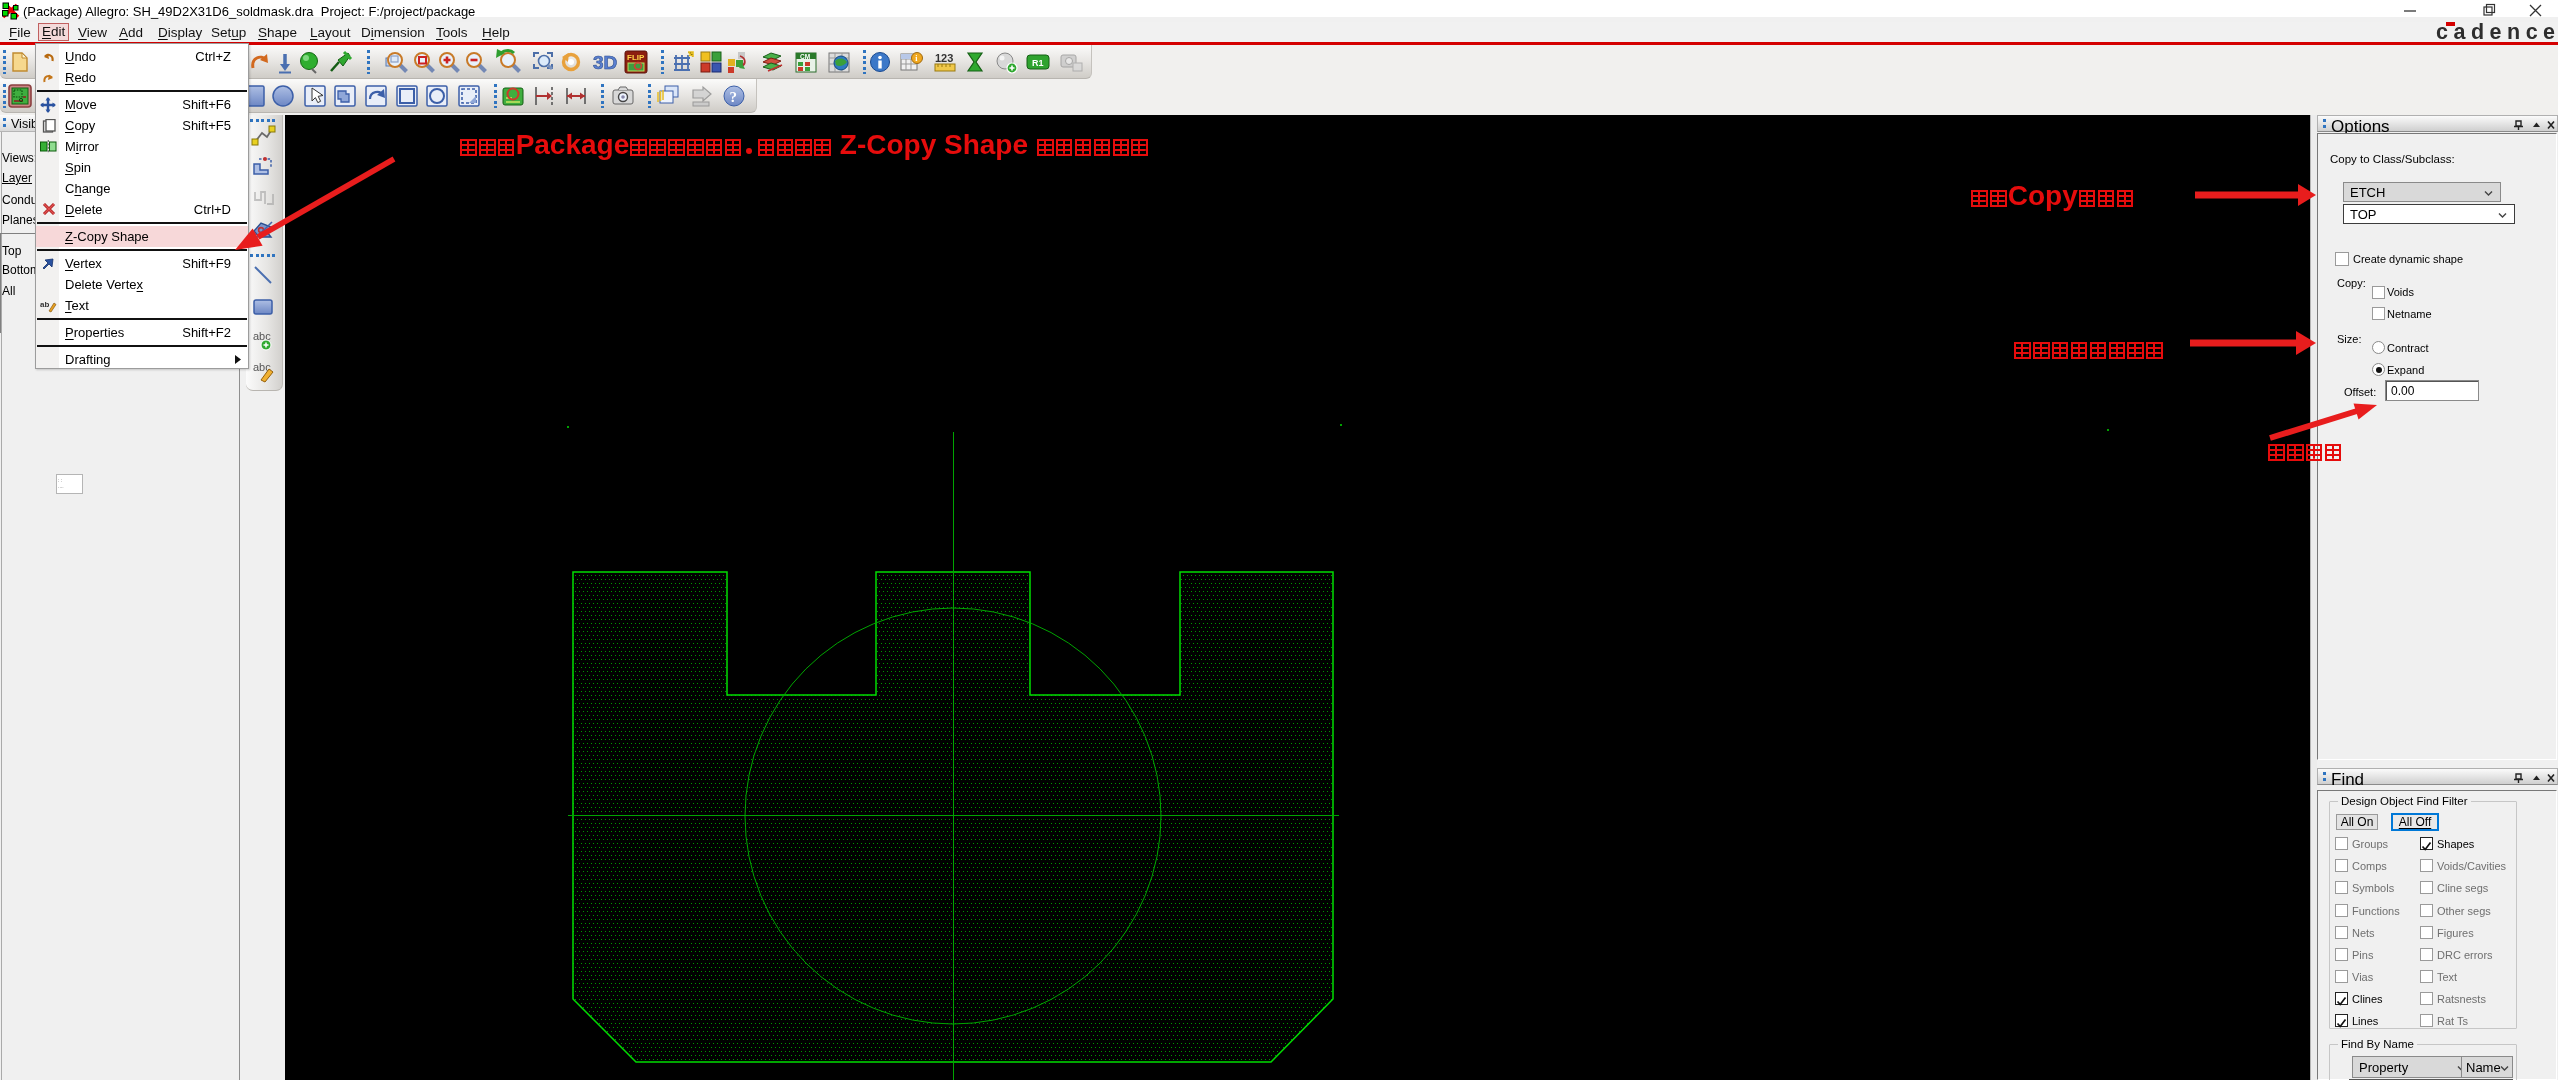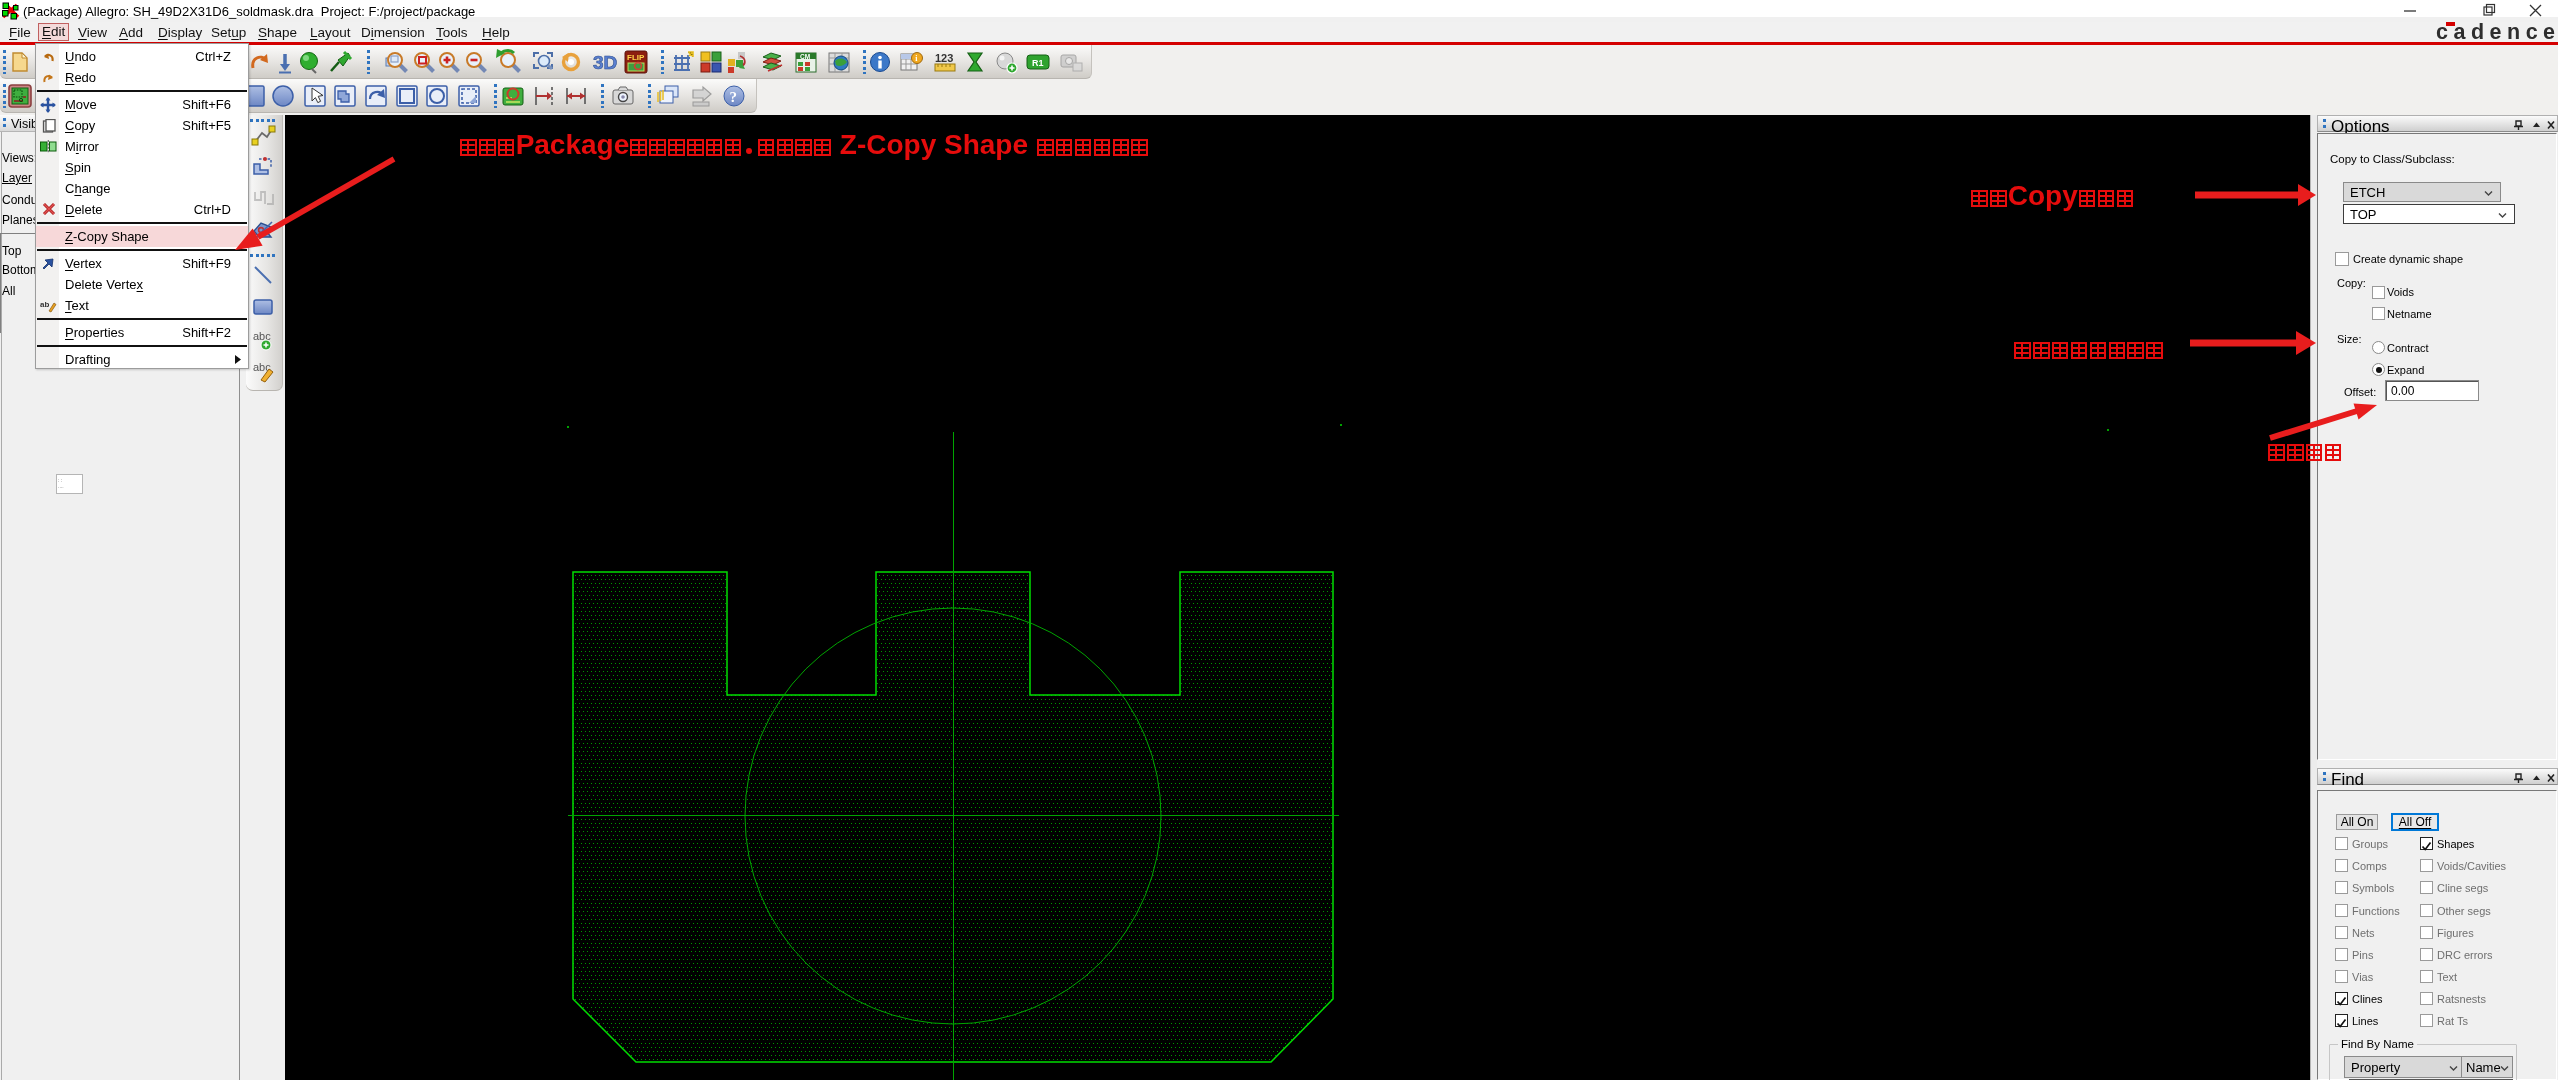--- a/index.html
+++ b/index.html
@@ -424,20 +424,23 @@
  <div class="panel-title" style="left:2317px;top:653px;width:241px">
    <div class="hdl" style="left:5px;top:3px;height:11px"></div>
    <span style="position:absolute;left:13px;top:1px">Find</span>
    <svg class="abs" style="position:absolute;left:195px;top:3px" width="44" height="12" viewBox="0 0 44 12">
     <path d="M3 2 h5 v5 h-5 z M5.5 7 v4 M1 7.5 h9" stroke="#222" stroke-width="1.4" fill="none"></path>
     <path d="M20 8 L23.5 3.5 L27 8 Z" fill="#222"></path>
     <path d="M35 2.5 L41 9.5 M41 2.5 L35 9.5" stroke="#222" stroke-width="1.6"></path>
    </svg>
  </div>
  <div class="pbox" id="findbox" style="left:2317px;top:675px;width:240px;height:290px">
+  <div class="fset" style="left:11px;top:10px;width:188px;height:228px">
+        <span class="leg">Design Object Find Filter</span>
+      </div>
   <div class="abs" style="left:18px;top:23px;width:42px;height:16px;background:#e3e3e3;border:1px solid #9a9a9a;font-size:12px;text-align:center;line-height:15px">All On</div>
   <div class="abs" style="left:73px;top:22px;width:48px;height:18px;background:#e9e9e9;border:2px solid #0078d7;font-size:12px;text-align:center;line-height:14px"><u>All Off</u></div>
   <div class="cb" style="left:17px;top:46px"></div>
       <span class="lbl glbl" style="left:34px;top:47px">Groups</span>
   <div class="cb" style="left:17px;top:68px"></div>
       <span class="lbl glbl" style="left:34px;top:69px">Comps</span>
   <div class="cb" style="left:17px;top:90px"></div>
       <span class="lbl glbl" style="left:34px;top:91px">Symbols</span>
   <div class="cb" style="left:17px;top:113px"></div>
       <span class="lbl glbl" style="left:34px;top:114px">Functions</span>
@@ -472,21 +475,21 @@
   <div class="cb" style="left:102px;top:179px"></div>
       <span class="lbl glbl" style="left:119px;top:180px">Text</span>
   <div class="cb" style="left:102px;top:201px"></div>
       <span class="lbl glbl" style="left:119px;top:202px">Ratsnests</span>
   <div class="cb" style="left:102px;top:223px"></div>
       <span class="lbl glbl" style="left:119px;top:224px">Rat Ts</span>
   <div class="fset" style="left:11px;top:253px;width:188px;height:70px">
         <span class="leg">Find By Name</span>
       </div>
       <div class="inp" style="left:31px;top:288px;width:164px;height:20px;border:1.5px solid #555"></div>
-  <div class="combo" style="left:26px;top:265px;width:122px;height:22px">
+  <div class="combo" style="left:34px;top:265px;width:122px;height:22px">
         <span class="ct" style="top:3px">Property</span>
     <svg class="chev" style="right:7px;top:7px" viewBox="0 0 9 9">
           <path d="M1 2.5 L4.5 6 L8 2.5" stroke="#444" stroke-width="1.4" fill="none"></path>
         </svg>
       </div>
   <div class="combo" style="left:143px;top:265px;width:52px;height:22px">
         <span class="ct" style="left:4px;top:3px">Name</span>
     <svg class="chev" style="right:3px;top:7px" viewBox="0 0 9 9">
           <path d="M1 2.5 L4.5 6 L8 2.5" stroke="#444" stroke-width="1.4" fill="none"></path>
         </svg>

